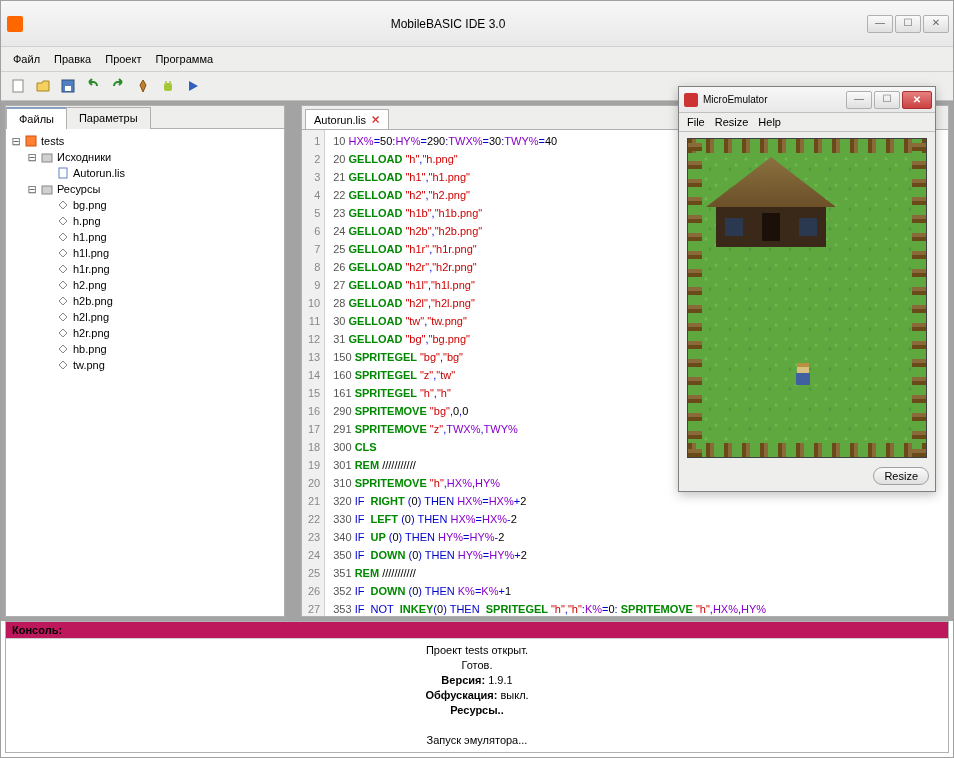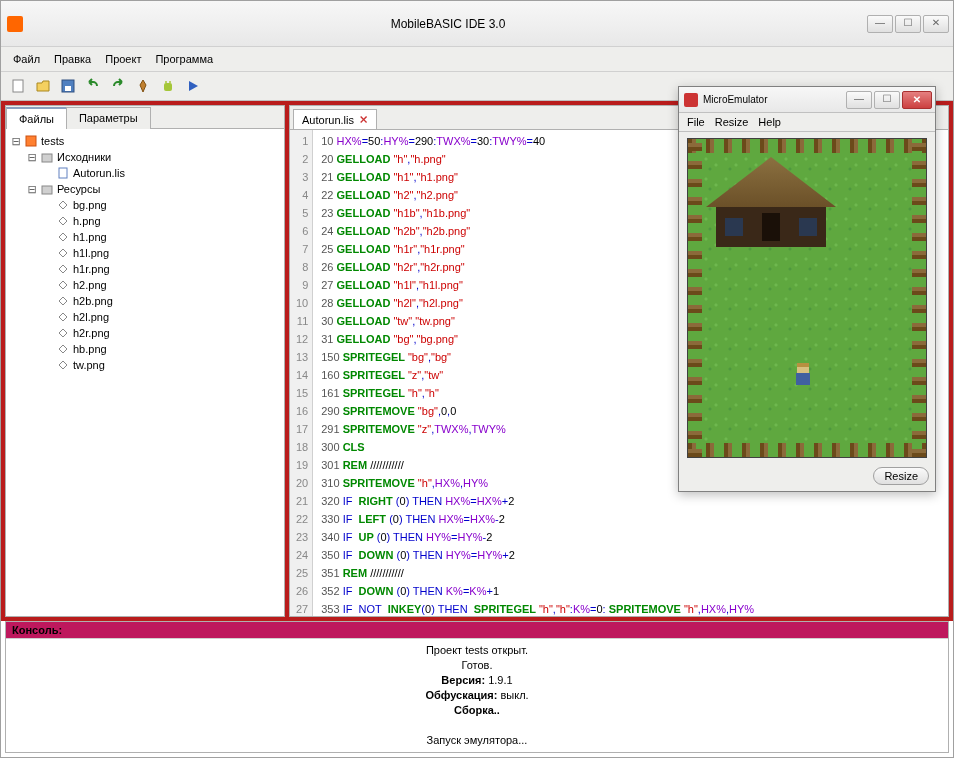--- a/index.html
+++ b/index.html
@@ -7,21 +7,21 @@
 .window { border: 1px solid #a0a0a0; display: flex; flex-direction: column; height: 758px; }
 .titlebar { background: linear-gradient(#f7f7f7,#e8e8e8); height: 46px; display: flex; align-items: center; border-bottom: 1px solid #d0d0d0; }
 .title-icon { width: 16px; height: 16px; background: #ff6600; margin: 0 6px; border-radius: 2px; }
 .title-text { flex: 1; text-align: center; font-size: 12px; }
 .win-btns { display: flex; gap: 2px; margin-right: 4px; }
 .win-btn { width: 26px; height: 18px; border: 1px solid #b0b0b0; background: linear-gradient(#fafafa,#e0e0e0); border-radius: 2px; text-align: center; line-height: 14px; color: #666; font-size: 10px; }
 .menubar { display: flex; gap: 2px; padding: 4px 6px; background: #eeeeec; border-bottom: 1px solid #d0d0d0; }
 .menu-item { padding: 2px 6px; }
 .toolbar { display: flex; gap: 3px; padding: 3px 6px; background: #eeeeec; border-bottom: 1px solid #c0c0c0; align-items: center; }
 .tool-btn { width: 22px; height: 22px; display: flex; align-items: center; justify-content: center; }
-.main-split { display: flex; flex: 1; min-height: 0; background: #b91c1c; padding: 4px; gap: 4px; }
+.main-split { display: flex; flex: 1; min-height: 0; background: #a3a3a3; padding: 4px; gap: 16px; }
 .left-panel { width: 280px; display: flex; flex-direction: column; border: 1px solid #b0b0b0; background: #fff; }
 .tabs { display: flex; background: #eeeeec; border-bottom: 1px solid #b0b0b0; }
 .tab { padding: 4px 12px; border: 1px solid #b0b0b0; border-bottom: none; background: #eeeeec; margin-right: -1px; position: relative; top: 1px; }
 .tab.active { background: #fff; border-top: 2px solid #8aa0c0; }
 .tree { padding: 4px 2px; overflow: auto; flex: 1; }
 .tree-item { display: flex; align-items: center; gap: 3px; padding: 1px 0; white-space: nowrap; }
 .tree-ind { display: inline-block; }
 .editor-panel { flex: 1; display: flex; flex-direction: column; border: 1px solid #b0b0b0; background: #fff; min-width: 0; }
 .editor-tabs { display: flex; background: #eeeeec; border-bottom: 1px solid #b0b0b0; padding-top: 3px; padding-left: 3px; }
 .editor-tab { padding: 3px 8px; border: 1px solid #b0b0b0; border-bottom: none; background: #fff; display: flex; align-items: center; gap: 5px; }
@@ -307,21 +307,21 @@
     </div>
   </div>
 
   <div class="console-panel">
     <div class="console-header">Консоль:</div>
     <div class="console-body" id="console-body">
         <div>Проект tests открыт.</div>
         <div>Готов.</div>
         <div><b>Версия:</b> 1.9.1</div>
         <div><b>Обфускация:</b> выкл.</div>
-        <div><b>Сборка..</b></div>
+        <div><b>Ресурсы..</b></div>
         <div>&nbsp;</div>
         <div>Запуск эмулятора...</div>
       </div>
   </div>
 </div>
 
 <div class="emu-window">
   <div class="emu-title">
     <div class="emu-icon"></div>
     <div class="emu-title-txt">MicroEmulator</div>

